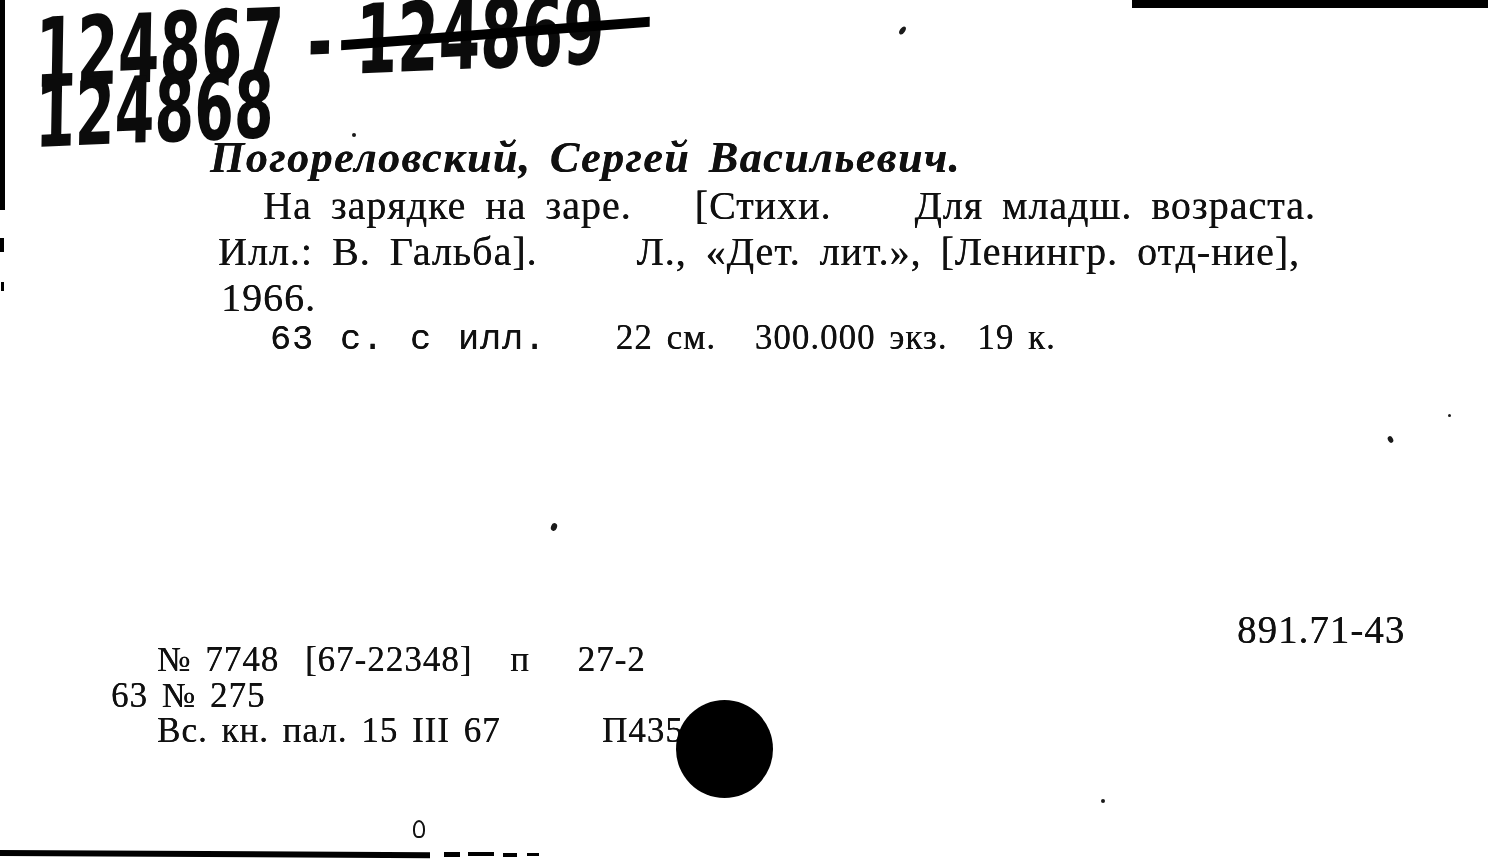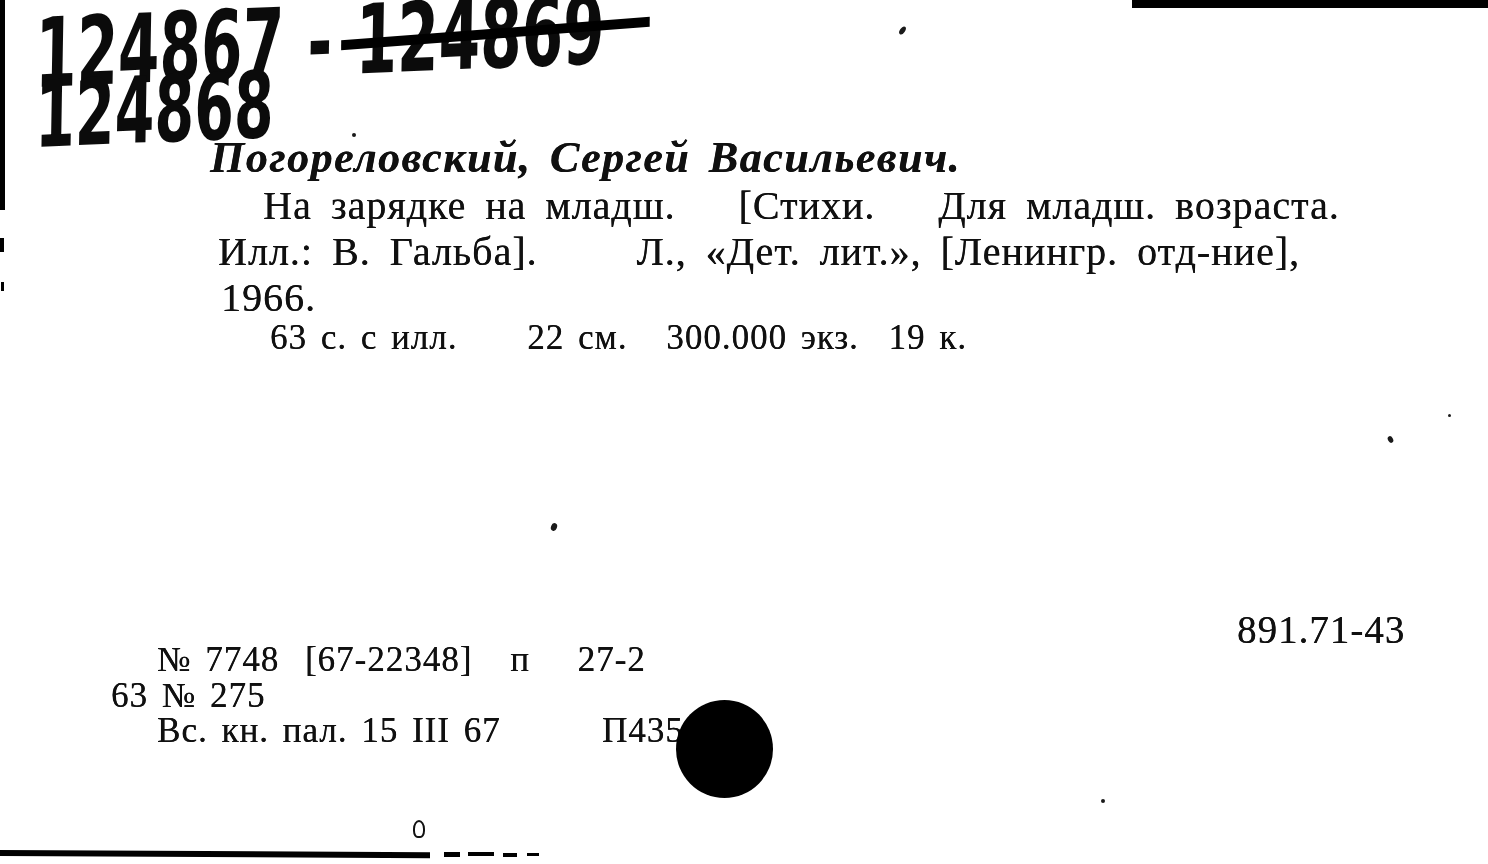--- a/index.html
+++ b/index.html
@@ -67,34 +67,34 @@
   <span class="hw-crossed">
     <span>124869</span>
     <span class="strike"></span>
   </span>
 </div>
 <div class="abs hw hw-second" style="left:36px;top:70px;">124868</div>
 
 <div class="abs typed heading" style="left:210px;top:134px;">Погореловский, Сергей Васильевич.</div>
 
 <div class="abs typed bodyline" style="left:263px;top:184px;">
-  <span class="seg" style="margin-right:44px;">На зарядке на младш.</span>
-  <span class="seg" style="margin-right:44px;">[Стихи.</span>
+  <span class="seg" style="margin-right:44px;">На зарядке на заре.</span>
+  <span class="seg" style="margin-right:64px;">[Стихи.</span>
   <span class="seg">Для младш. возраста.</span>
 </div>
 
 <div class="abs typed bodyline" style="left:218px;top:230px;text-align:center;">
   <span class="seg" style="margin-right:80px;">Илл.: В. Гальба].</span>
   <span class="seg">Л., «Дет. лит.», [Ленингр. отд-ние],</span>
 </div>
 
 <div class="abs typed bodyline" style="left:221px;top:276px;">1966.</div>
 
 <div class="abs typed smallline" style="left:270px;top:319px;">
-  <span class="seg" style="margin-right:56px;">63 с. с илл.</span>
+  <span class="seg" style="margin-right:56px;font-family:Liberation Mono, monospace;">63 с. с илл.</span>
   <span class="seg" style="margin-right:25px;">22 см.</span>
   <span class="seg" style="margin-right:16px;">300.000 экз.</span>
   <span class="seg">19 к.</span>
 </div>
 
 <div class="abs typed classnum" style="left:1237px;top:609px;">891.71-43</div>
 
 <div class="abs typed smallline" style="left:157px;top:641px;">
   <span class="seg" style="margin-right:12px;">№ 7748</span>
   <span class="seg" style="margin-right:24px;">[67-22348]</span>

